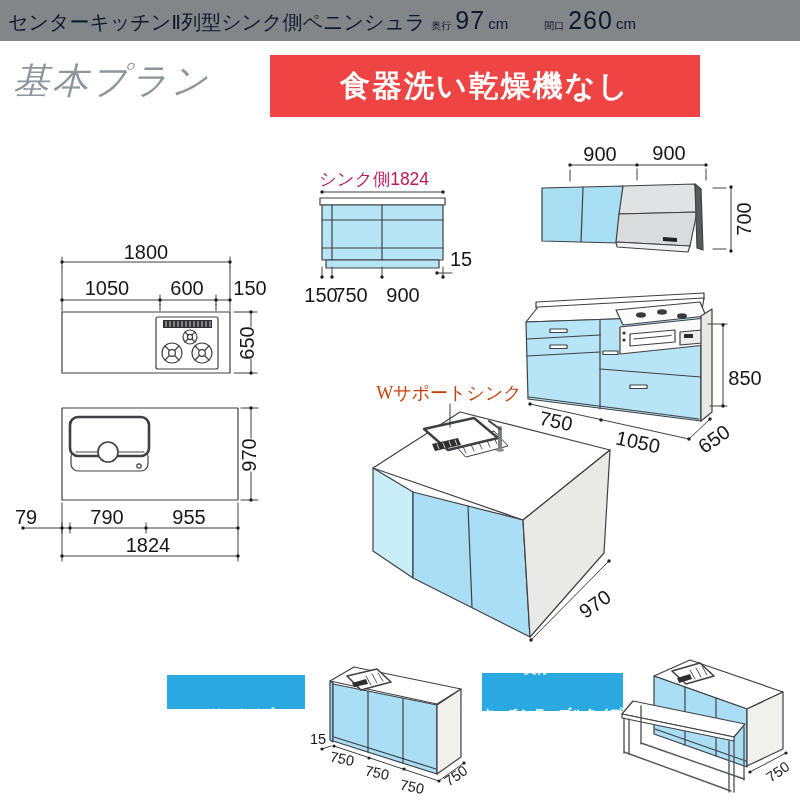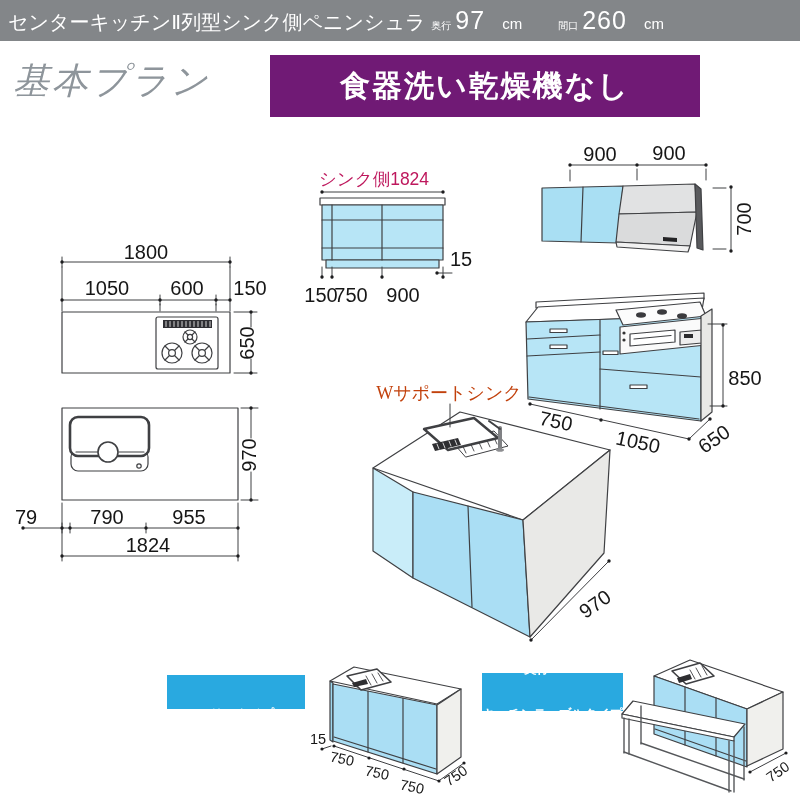--- a/index.html
+++ b/index.html
@@ -5,35 +5,35 @@
   * { margin:0; padding:0; box-sizing:border-box; }
   html,body { background:#ffffff; }
   body {
     width:800px; height:800px; position:relative; overflow:hidden;
     font-family:"Liberation Sans","DejaVu Sans",sans-serif;
   }
   .abs { position:absolute; }
 
   
   #header {
-    left:0; top:0; width:800px; height:41px; background:#838689; color:#ffffff;
+    left:0; top:0; width:800px; height:41px; background:#838689; color:#0f172a;
     display:flex; align-items:baseline; padding-left:8px; line-height:41px;
     white-space:nowrap;
   }
   #h-title { font-size:20px; }
   .h-sm    { font-size:10px; margin-left:6px; }
   .h-num   { font-size:25px; margin-left:4px; letter-spacing:1px; }
-  .h-unit  { font-size:15px; margin-left:17px; }
+  .h-unit  { font-size:15px; margin-left:3px; }
   .h-gap   { display:inline-block; width:30px; }
 
   #plan-title {
     left:13px; top:57px; font-size:36px; letter-spacing:3px; color:#8e959b;font-style:italic;
   }
   #banner {
-    left:270px; top:55px; width:430px; height:62px; background:#701a75; color:#fff;
+    left:270px; top:55px; width:430px; height:62px; background:#ef4444; color:#fff;
     display:flex; align-items:center; justify-content:center;
     font-size:30px; font-weight:bold; letter-spacing:2px;
   }
 
   
   .dim {
     position:absolute; transform:translate(-50%,-50%);
     font-size:20px; color:#161616; white-space:nowrap; line-height:1;
   }
   .r90  { transform:translate(-50%,-50%) rotate(-90deg); }

